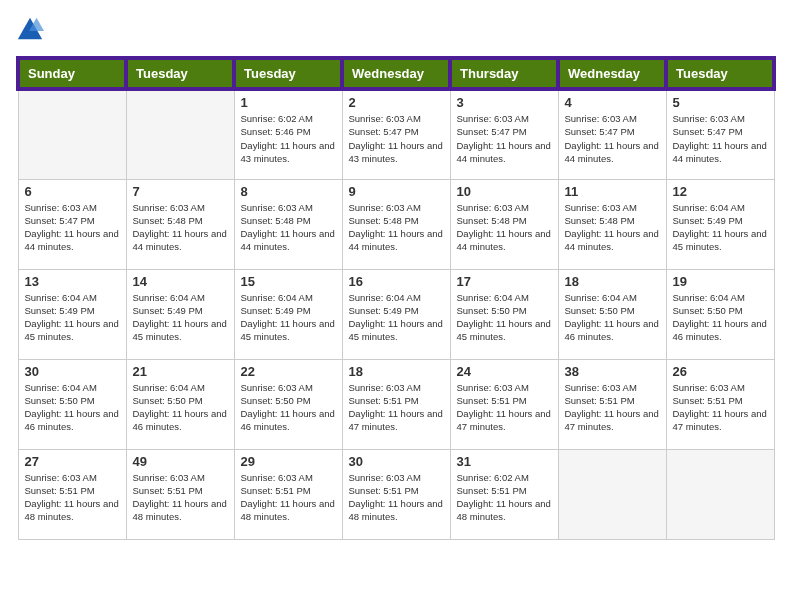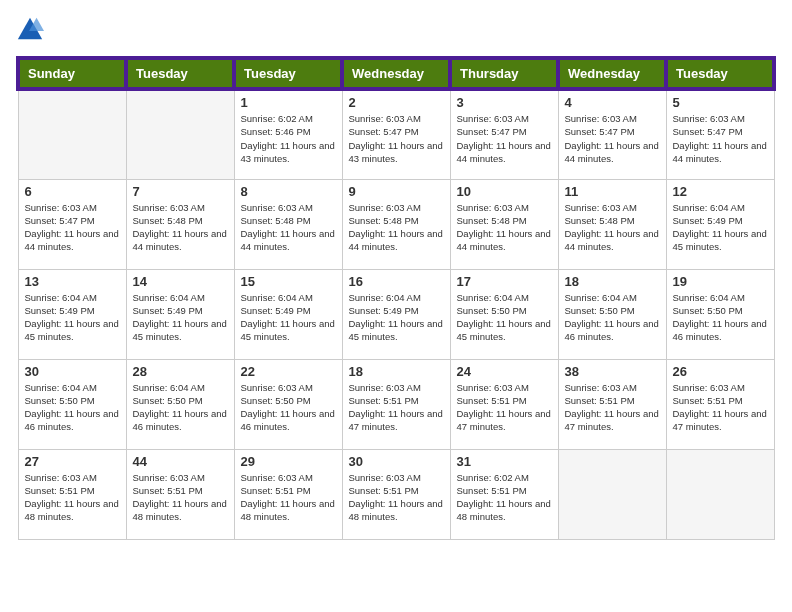--- a/index.html
+++ b/index.html
@@ -245,21 +245,21 @@
         </td>
       </tr>
       <tr>
         <td>
           <div class="day-number">30</div>
           <div class="day-info" style="white-space: pre-line;">Sunrise: 6:04 AM
 Sunset: 5:50 PM
 Daylight: 11 hours and 46 minutes.</div>
         </td>
         <td>
-          <div class="day-number">28</div>
+          <div class="day-number">21</div>
           <div class="day-info" style="white-space: pre-line;">Sunrise: 6:04 AM
 Sunset: 5:50 PM
 Daylight: 11 hours and 46 minutes.</div>
         </td>
         <td>
           <div class="day-number">22</div>
           <div class="day-info" style="white-space: pre-line;">Sunrise: 6:03 AM
 Sunset: 5:50 PM
 Daylight: 11 hours and 46 minutes.</div>
         </td>
@@ -289,21 +289,21 @@
         </td>
       </tr>
       <tr>
         <td>
           <div class="day-number">27</div>
           <div class="day-info" style="white-space: pre-line;">Sunrise: 6:03 AM
 Sunset: 5:51 PM
 Daylight: 11 hours and 48 minutes.</div>
         </td>
         <td>
-          <div class="day-number">44</div>
+          <div class="day-number">49</div>
           <div class="day-info" style="white-space: pre-line;">Sunrise: 6:03 AM
 Sunset: 5:51 PM
 Daylight: 11 hours and 48 minutes.</div>
         </td>
         <td>
           <div class="day-number">29</div>
           <div class="day-info" style="white-space: pre-line;">Sunrise: 6:03 AM
 Sunset: 5:51 PM
 Daylight: 11 hours and 48 minutes.</div>
         </td>

